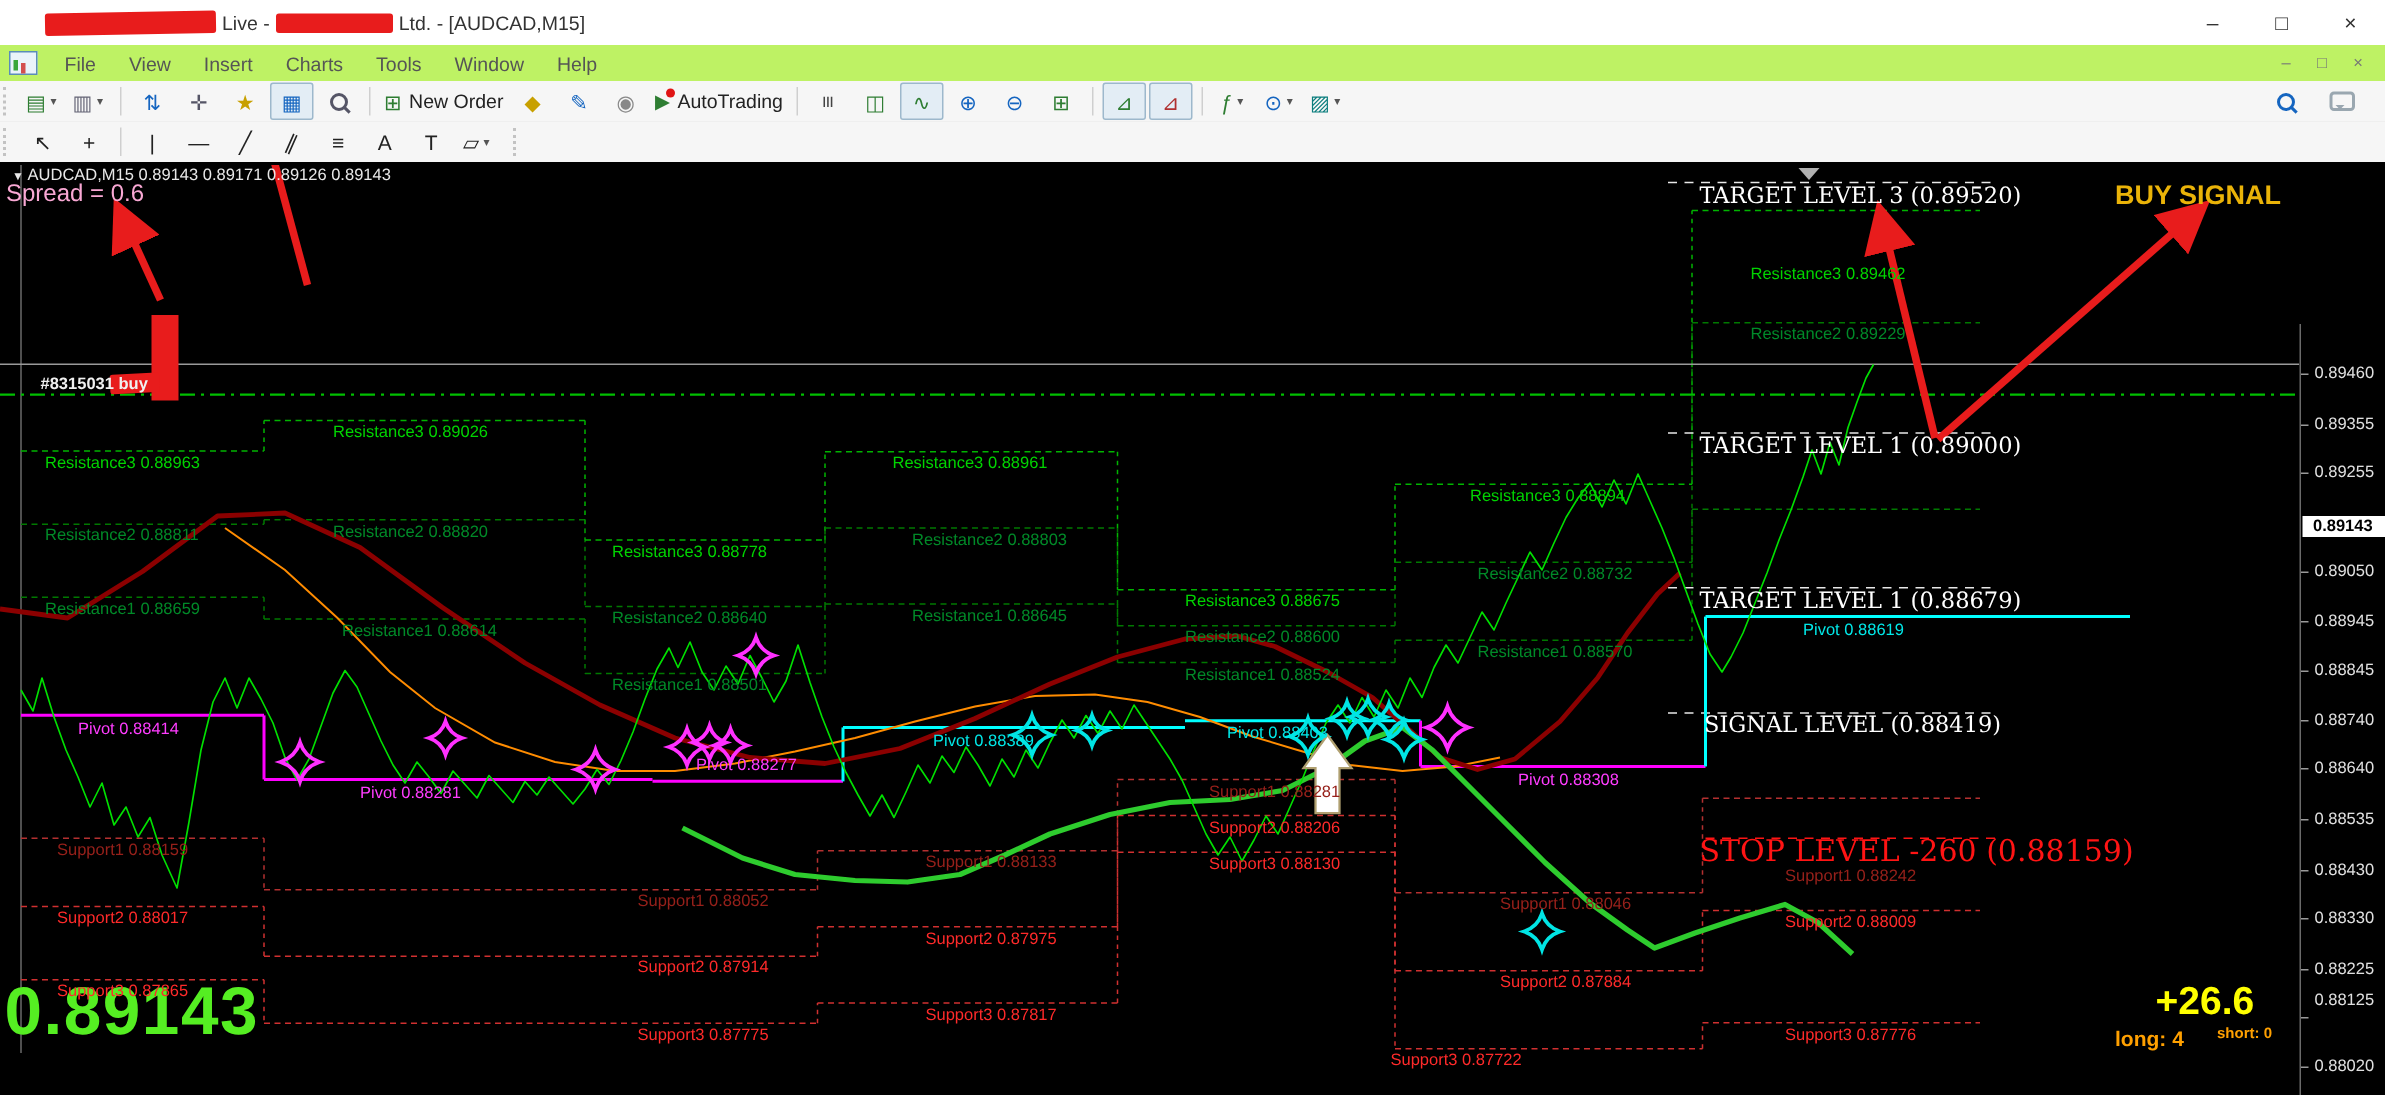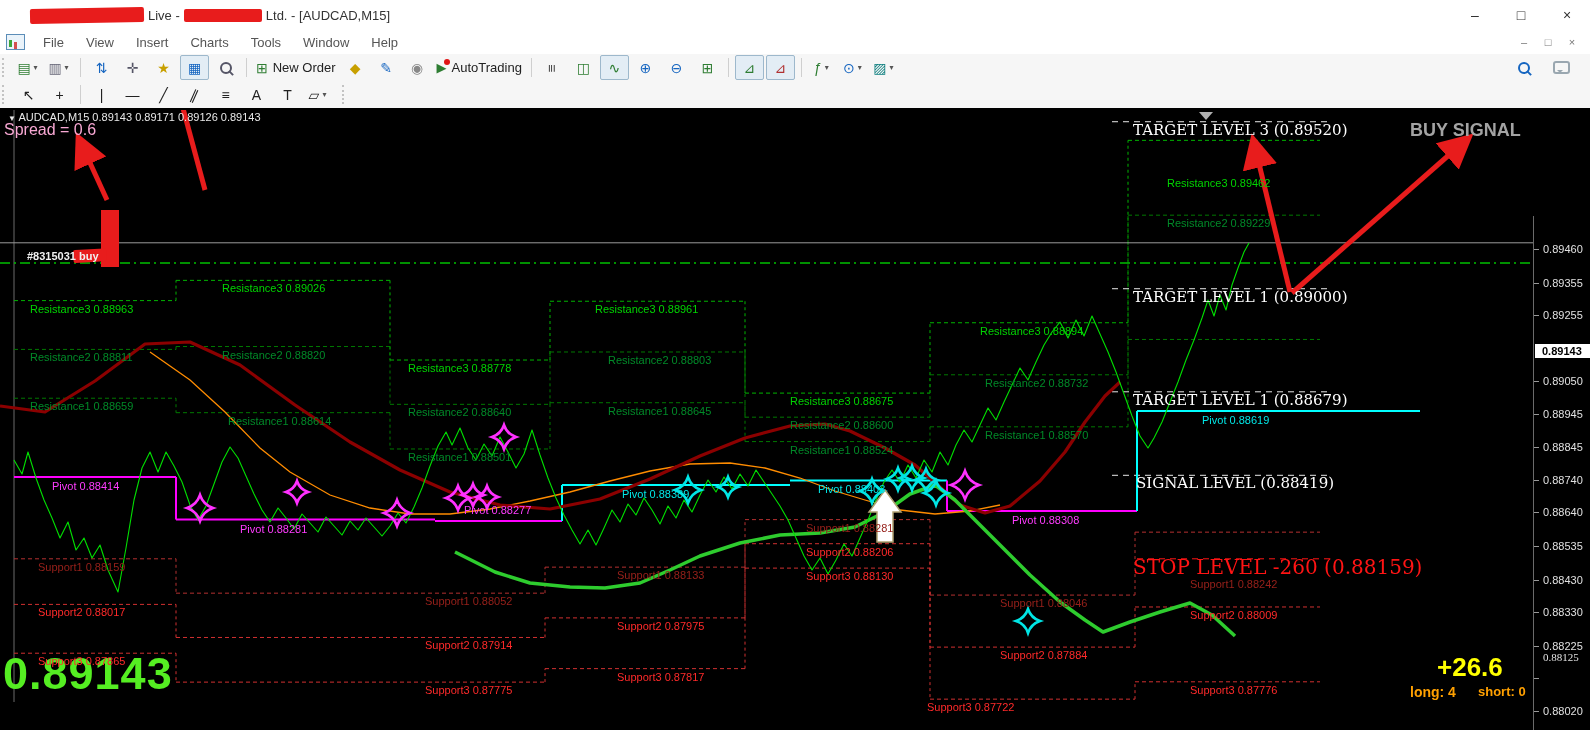--- a/index.html
+++ b/index.html
@@ -6,21 +6,21 @@
   #app{position:relative;width:1590px;height:730px;background:#000;overflow:hidden;
        font-family:"Liberation Sans",sans-serif;-webkit-font-smoothing:antialiased;}
   
   .titlebar{position:absolute;top:0;left:0;width:1590px;height:30px;background:#ffffff;
     border-bottom:1px solid #e3e3e3;display:flex;align-items:center;font-size:13px;color:#333;}
   .title-text{white-space:nowrap;}
   .redact{background:#e81c1c;border-radius:2px;display:inline-block;}
   .win-controls{position:absolute;right:0;top:0;height:30px;display:flex;}
   .win-btn{width:46px;height:30px;display:flex;align-items:center;justify-content:center;
     color:#333;font-size:14px;cursor:default;}
-  .menubar{position:absolute;top:30px;left:0;width:1590px;height:24px;background:#ffffff;
+  .menubar{position:absolute;top:30px;left:0;width:1590px;height:24px;background:#bef264;
     border-bottom:1px solid #e0e0e0;display:flex;align-items:center;font-size:13px;color:#555;}
   .menu-item{padding:3px 11px;cursor:default;}
   .appicon{width:17px;height:14px;margin:0 7px 0 6px;background:#eaf3fa;border:1px solid #5b8db8;
     position:relative;}
   .appicon::after{content:"";position:absolute;left:2px;bottom:2px;width:3px;height:7px;background:#3aa63a;
     box-shadow:5px 2px 0 #d34f4f;}
   .mdi-controls{position:absolute;right:6px;top:0;height:24px;display:flex;align-items:center;color:#777;}
   .mdi-btn{width:24px;text-align:center;font-size:11px;}
   .toolbar{position:absolute;left:0;width:1590px;background:#f6f6f6;border-bottom:1px solid #dcdcdc;
     display:flex;align-items:center;font-size:13px;color:#333;}
@@ -54,24 +54,24 @@
   .clabel{position:absolute;font-size:11px;line-height:12px;white-space:nowrap;pointer-events:none;
     font-family:"Liberation Sans",sans-serif;}
   .rb{color:#00d400}.rd{color:#008a28}.sb{color:#ff2a2a}.sd{color:#96201a}
   .pm{color:#ff3cff}.pc{color:#00e8e8}
   .lvl-w{color:#ffffff;font-family:"DejaVu Serif",serif;font-size:15px;}
   .lvl-r{color:#ff1414;font-family:"DejaVu Serif",serif;font-size:20px;}
   #chart-header{position:absolute;left:8px;top:111px;color:#e8e8e8;font-size:11px;}
   #spread-label{position:absolute;left:4px;top:121px;color:#f9a8d4;font-size:16px;font-weight:normal;text-align:center;}
   #order-label{position:absolute;left:27px;top:250px;color:#f0f0f0;font-size:11px;font-weight:bold;}
   #big-price{position:absolute;left:3px;top:648px;color:#55ee22;font-size:45px;font-weight:bold;letter-spacing:1px;}
-  #buy-signal{position:absolute;left:1410px;top:120px;color:#a3a3a3;font-size:18px;font-weight:bold;}
+  #buy-signal{position:absolute;left:1410px;top:120px;color:#eab308;font-size:18px;font-weight:bold;}
   #profit-label{position:absolute;left:1437px;top:652px;color:#ffff00;font-size:26px;font-weight:bold;}
   #long-label{position:absolute;left:1410px;top:684px;color:#ffa000;font-size:14px;font-weight:bold;}
-  #short-label{position:absolute;left:1478px;top:684px;color:#ffa000;font-size:13px;font-weight:bold;}
+  #short-label{position:absolute;left:1478px;top:684px;color:#ffa000;font-size:10px;font-weight:bold;}
   
   #axis-right{position:absolute;top:108px;left:1533px;width:57px;height:622px;background:#000;
     border-left:1px solid #6a6a6a;}
   .tick-label{position:absolute;left:9px;color:#e0e0e0;font-size:11px;white-space:nowrap;}
   .tick-mark{position:absolute;left:0;width:5px;height:1px;background:#9a9a9a;}
   #cur-price-box{position:absolute;left:1px;width:54px;height:14px;background:#ffffff;color:#000;
     font-size:11px;font-weight:bold;text-align:left;padding-left:7px;line-height:14px;}
 </style>
 </head>
 <body>
@@ -388,21 +388,21 @@
         <div class="tick-label" style="top: 290.335px;">0.88640</div>
         <div class="tick-mark" style="top: 330.054px;"></div>
         <div class="tick-label" style="top: 324.054px;">0.88535</div>
         <div class="tick-mark" style="top: 363.774px;"></div>
         <div class="tick-label" style="top: 357.774px;">0.88430</div>
         <div class="tick-mark" style="top: 395.888px;"></div>
         <div class="tick-label" style="top: 389.888px;">0.88330</div>
         <div class="tick-mark" style="top: 429.608px;"></div>
         <div class="tick-label" style="top: 423.608px;">0.88225</div>
         <div class="tick-mark" style="top: 461.722px;"></div>
-        <div class="tick-label" style="top: 435px; font-family: Liberation Serif, serif;">0.88125</div>
+        <div class="tick-label" style="top: 445px;">0.88125</div>
         <div class="tick-mark" style="top: 495.442px;"></div>
         <div class="tick-label" style="top: 489.442px;">0.88020</div>
         <div id="cur-price-box" style="top: 127.801px;">0.89143</div>
       </div>
 
   </div>
 
   <div id="labels">
     <div id="chart-header">
       <span style="font-size:8px;">▼</span>

